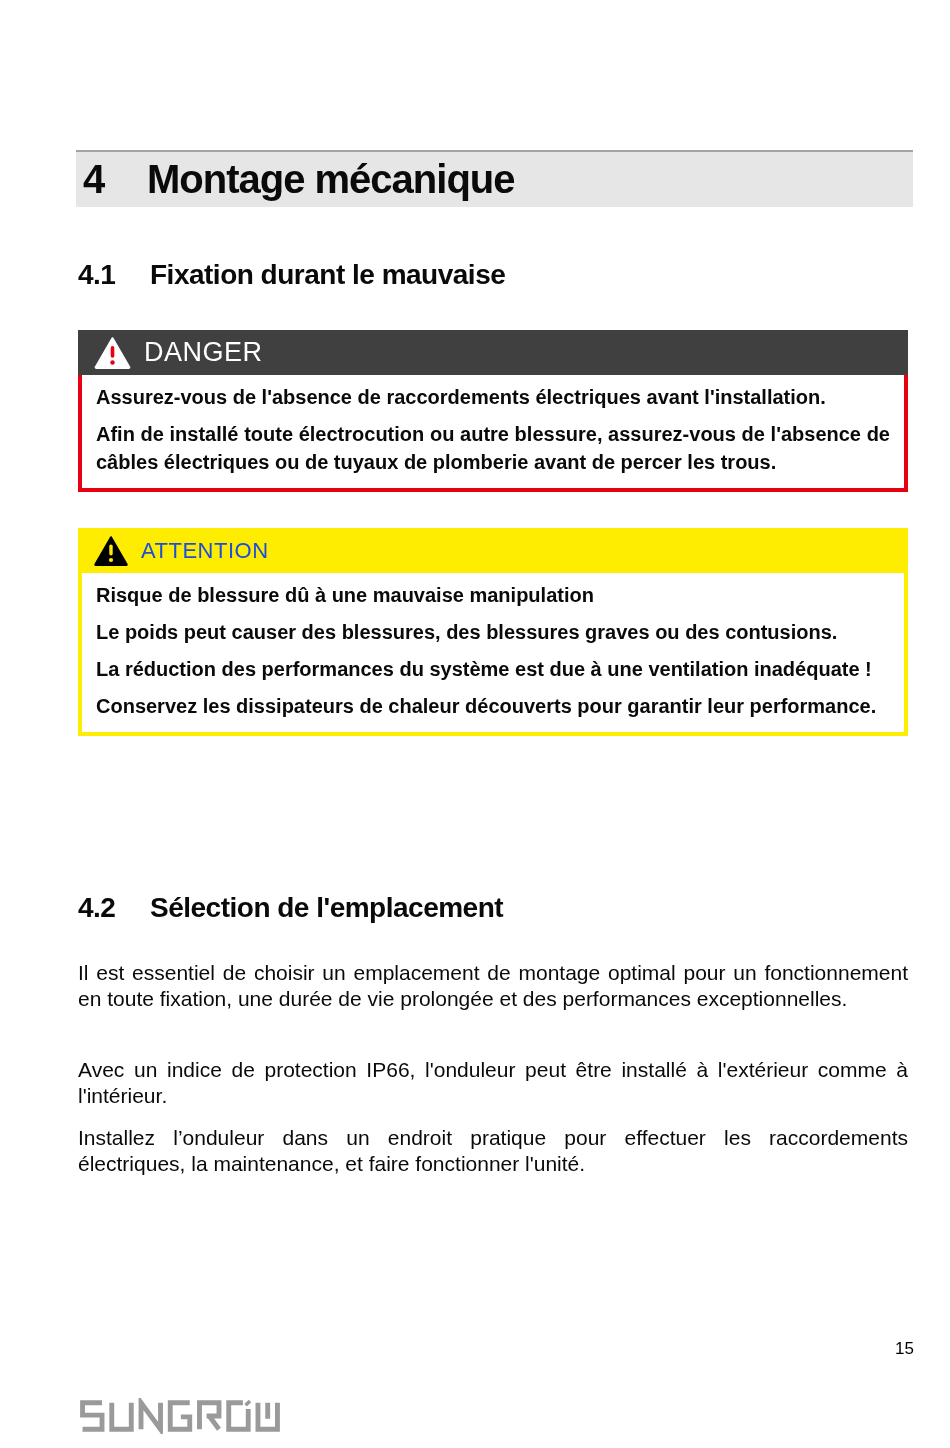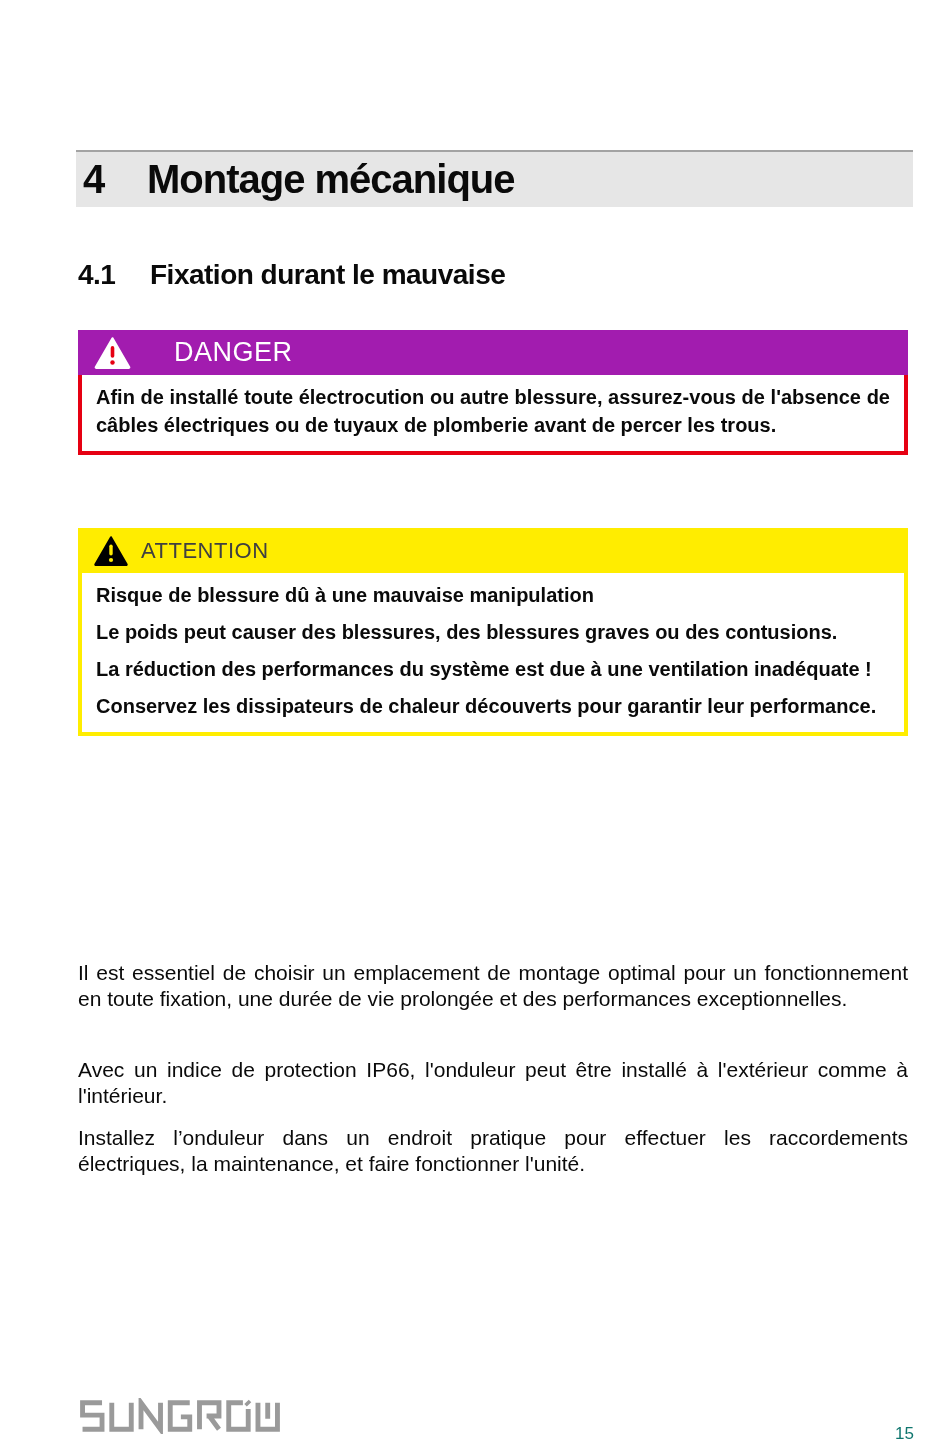--- a/index.html
+++ b/index.html
@@ -58,30 +58,30 @@
   #danger-box   { top: 330px; }
   #attention-box{ top: 528px; }
 
   .warn-header {
     height: 45px;
     display: flex;
     align-items: center;
     padding-left: 16px;
     box-sizing: border-box;
   }
-  #danger-box .warn-header { background: #a21caf; gap: 30px; }
+  #danger-box .warn-header { background: #404040; }
   #attention-box .warn-header { background: #ffed00; }
 
   .warn-header .warn-label {
     margin-left: 13px;
     font-size: 27px;
     font-weight: 400;
   }
   #danger-box .warn-label { color: #ffffff; letter-spacing: 0.5px; }
-  #attention-box .warn-label { color: #404040; font-size: 22px; letter-spacing: 0.5px; }
+  #attention-box .warn-label { color: #1d4ed8; font-size: 22px; letter-spacing: 0.5px; }
 
   .warn-body {
     background: #ffffff;
     box-sizing: border-box;
     padding: 8px 14px 10px 14px;
   }
   #danger-box .warn-body   { border: 4px solid #e60012; border-top: none; }
   #attention-box .warn-body{ border: 4px solid #ffed00; border-top: none; }
 
   .warn-body p {
@@ -113,23 +113,23 @@
   #p2 { top: 1057px; }
   #p3 { top: 1125px; }
 
   
   .logo {
     position: absolute;
     left: 79px; top: 1398px;
   }
   .page-number {
     position: absolute;
-    right: 36px; top: 1424px;
+    right: 36px; top: 1339px;
     font-size: 17px;
-    color: #0f766e;
+    color: #000000;
   }
 
   
   .tri-danger    { width: 37px; height: 32px; display: block; }
   .tri-attention { width: 34px; height: 30px; display: block; }
 </style>
 </head>
 <body>
 
 <div class="page">
@@ -147,20 +147,21 @@
   <div class="warnbox" id="danger-box">
     <div class="warn-header">
       <svg class="tri-danger" viewBox="0 0 34 30">
         <path d="M17 1.2 L32.6 28.2 Q33 29 32 29 L2 29 Q1 29 1.4 28.2 Z" fill="#ffffff" stroke="#ffffff" stroke-width="2" stroke-linejoin="round"></path>
         <rect x="15.3" y="8.5" width="3.4" height="11" rx="1.7" fill="#e60012"></rect>
         <circle cx="17" cy="24" r="2.1" fill="#e60012"></circle>
       </svg>
       <span class="warn-label">DANGER</span>
     </div>
     <div class="warn-body">
+      <p>Assurez-vous de l'absence de raccordements électriques avant l'installation.</p>
       <p>Afin de installé toute électrocution ou autre blessure, assurez-vous de l'absence de câbles électriques ou de tuyaux de plomberie avant de percer les trous.</p>
     </div>
   </div>
 
   <div class="warnbox" id="attention-box">
     <div class="warn-header">
       <svg class="tri-attention" viewBox="0 0 34 30">
         <path d="M17 1.2 L32.6 28.2 Q33 29 32 29 L2 29 Q1 29 1.4 28.2 Z" fill="#000000" stroke="#000000" stroke-width="2" stroke-linejoin="round"></path>
         <rect x="15.3" y="8.5" width="3.4" height="11" rx="1.7" fill="#ffed00"></rect>
         <circle cx="17" cy="24" r="2.1" fill="#ffed00"></circle>
@@ -168,20 +169,24 @@
       <span class="warn-label">ATTENTION</span>
     </div>
     <div class="warn-body">
       <p>Risque de blessure dû à une mauvaise manipulation</p>
       <p>Le poids peut causer des blessures, des blessures graves ou des contusions.</p>
       <p>La réduction des performances du système est due à une ventilation inadéquate !</p>
       <p class="hang">Conservez les dissipateurs de chaleur découverts pour garantir leur performance.</p>
     </div>
   </div>
 
+  <div class="sec-heading" id="h42">
+    <span class="num">4.2</span>
+    <span>Sélection de l'emplacement</span>
+  </div>
 
   <p class="bodypara" id="p1">Il est essentiel de choisir un emplacement de montage optimal pour un fonctionnement en toute fixation, une durée de vie prolongée et des performances exceptionnelles.</p>
   <p class="bodypara" id="p2">Avec un indice de protection IP66, l'onduleur peut être installé à l'extérieur comme à l'intérieur.</p>
   <p class="bodypara" id="p3">Installez l’onduleur dans un endroit pratique pour effectuer les raccordements électriques, la maintenance, et faire fonctionner l'unité.</p>
 
   <div class="logo" aria-label="SUNGROW">
     <svg width="202" height="36" viewBox="0 0 228 40">
       <g fill="none" stroke="#9a9a9a" stroke-width="5.5">
 
         <path d="M26 5 H4 V19 H26 V35 H4"></path>

